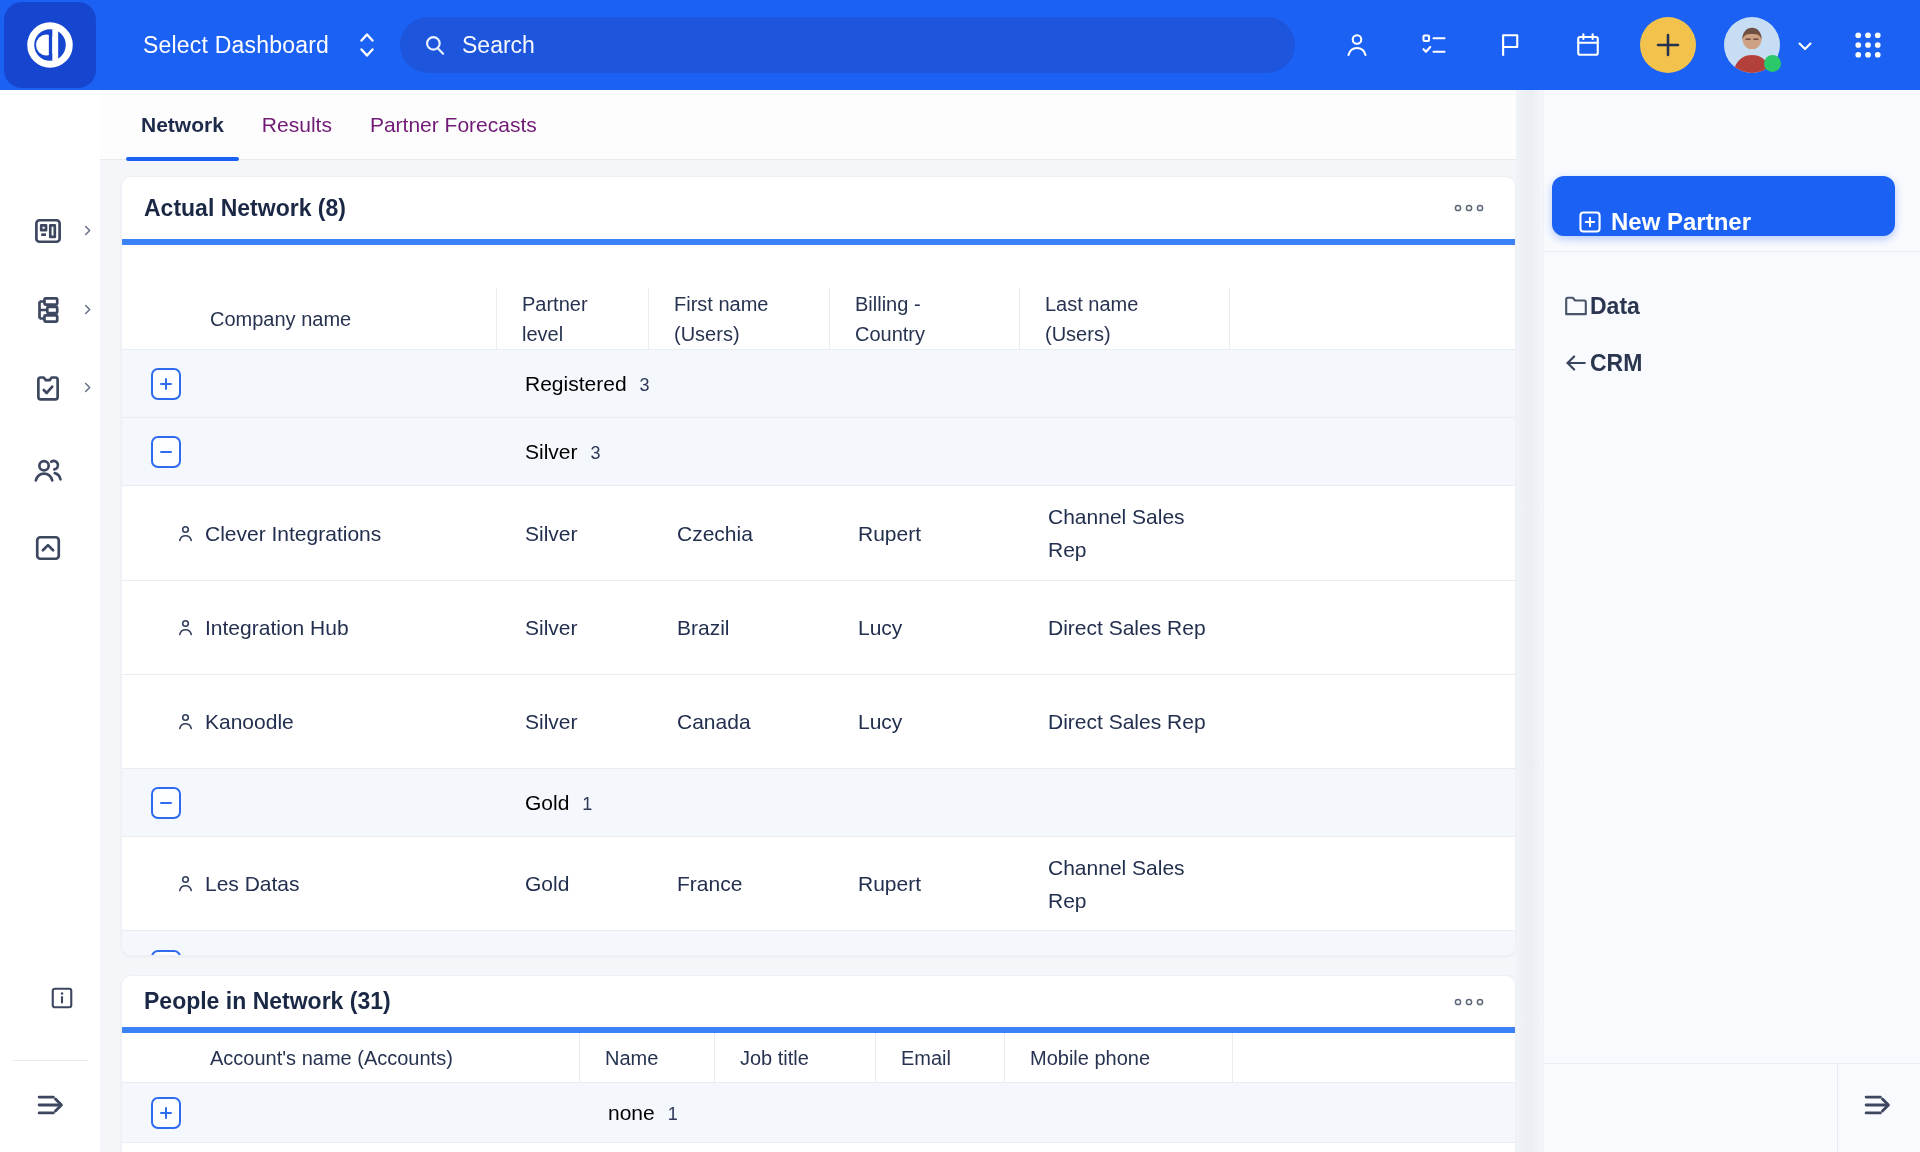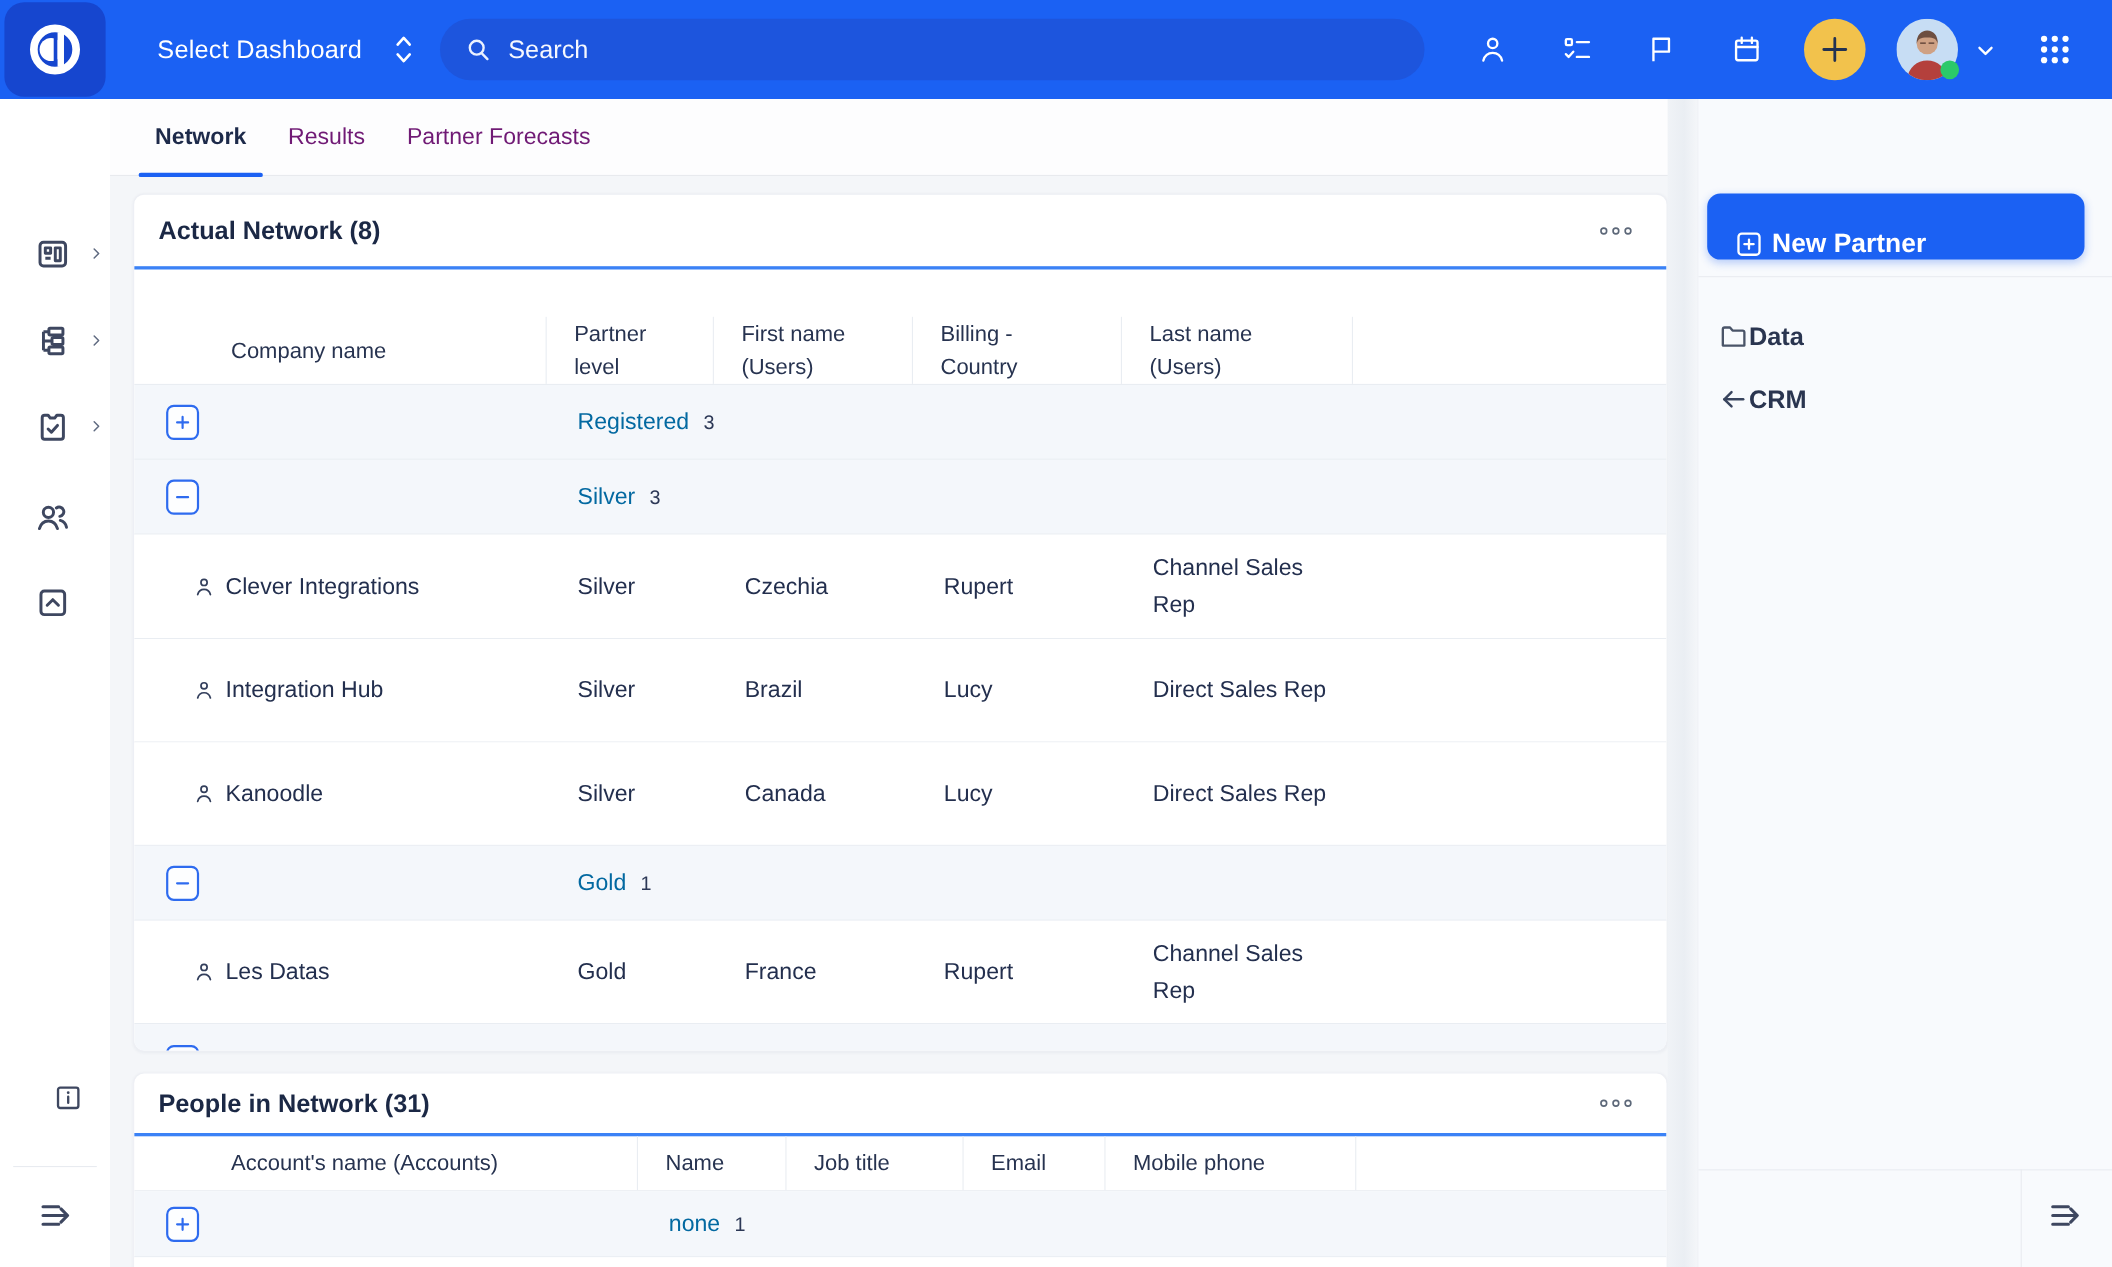--- a/index.html
+++ b/index.html
@@ -41,21 +41,21 @@
     border-bottom:1px solid #e8eaee; display:flex; padding-left:22px; }
   .tab { position:relative; height:70px; display:flex; align-items:center; padding:0 19px;
     font-size:21px; color:#701a75; background:none; border:none; cursor:pointer; font-family:"Liberation Sans",sans-serif; }
   .tab.active { color:#1d2a4a; font-weight:700; }
   .tab.active::after { content:""; position:absolute; left:4px; right:4px; bottom:-1px; height:4px;
     border-radius:3px; background:#1b61f3; }
   
   .card { position:absolute; left:121px; width:1395px; background:#fff; border:1px solid #edeff4;
     border-radius:10px; overflow:hidden; box-shadow:0 1px 3px rgba(25,40,80,.05); }
   .card-head { display:flex; align-items:center; justify-content:space-between; padding:0 28px 0 22px;
-    border-bottom:3px solid #3b82f6; }
+    border-bottom:6px solid #3b82f6; }
   .card-title { font-size:23px; font-weight:700; color:#1b2845; }
   .kebab { background:none; border:none; cursor:pointer; display:flex; align-items:center; padding:6px 2px; }
   .thead { display:grid; border-bottom:1px solid #e9edf2; }
   .th { display:flex; align-items:center; padding-left:25px; border-right:1px solid #e9edf2;
     font-size:20px; color:#273350; line-height:30px; }
   .th:first-child { padding-left:88px; }
   .th:last-child { border-right:none; }
   .t1 .thead, .t1 .row { grid-template-columns:375px 152px 181px 190px 210px 1fr; }
   .t2 .thead, .t2 .row { grid-template-columns:458px 135px 161px 129px 228px 1fr; }
   .t1 .th:nth-child(n+2) span { display:inline-block; max-width:100px; }
@@ -64,21 +64,21 @@
   .row { display:grid; align-items:center; border-bottom:1px solid #e9edf2; background:#fff; }
   .row.group { background:#f4f7fb; }
   .row:last-child { border-bottom:none; }
   .h68{height:68px} .h69{height:69px} .h94{height:94px} .h95{height:95px} .h60{height:60px} .h10{height:10px}
   .cell { padding-left:28px; padding-right:8px; font-size:21px; color:#232f4e; line-height:33px; }
   .cell.first { display:flex; align-items:center; gap:9px; padding-left:53px; }
   .expwrap { padding-left:29px; }
   .expander { width:30px; height:32px; border:2px solid #2e6bef; border-radius:7px; background:#fdfeff;
     cursor:pointer; display:flex; align-items:center; justify-content:center; padding:0; }
   .glabel { display:flex; align-items:baseline; gap:13px; padding-left:28px; }
-  .gname { font-size:21px; color:#0369a1; }
+  .gname { font-size:21px; color:#000000; }
   .gcount { font-size:18px; color:#2c3856; }
   .tail { background:#fff; }
   
   .rpanel { position:absolute; left:1543px; top:90px; width:377px; height:1062px; background:#f8fafd;
     border-left:1px solid #eef1f5; }
   .gutter { position:absolute; left:1516px; top:90px; width:27px; height:1062px;
     background:linear-gradient(to right,#f0f3f7,#eaeef3 55%,#f4f6f9); }
   .new-partner { position:absolute; left:8px; top:86px; width:343px; height:60px; border-radius:12px;
     background:#1b61f3; border:none; cursor:pointer; display:flex; align-items:flex-end; gap:7px; padding-left:24px;
     box-shadow:0 3px 8px rgba(27,97,243,.30); }

